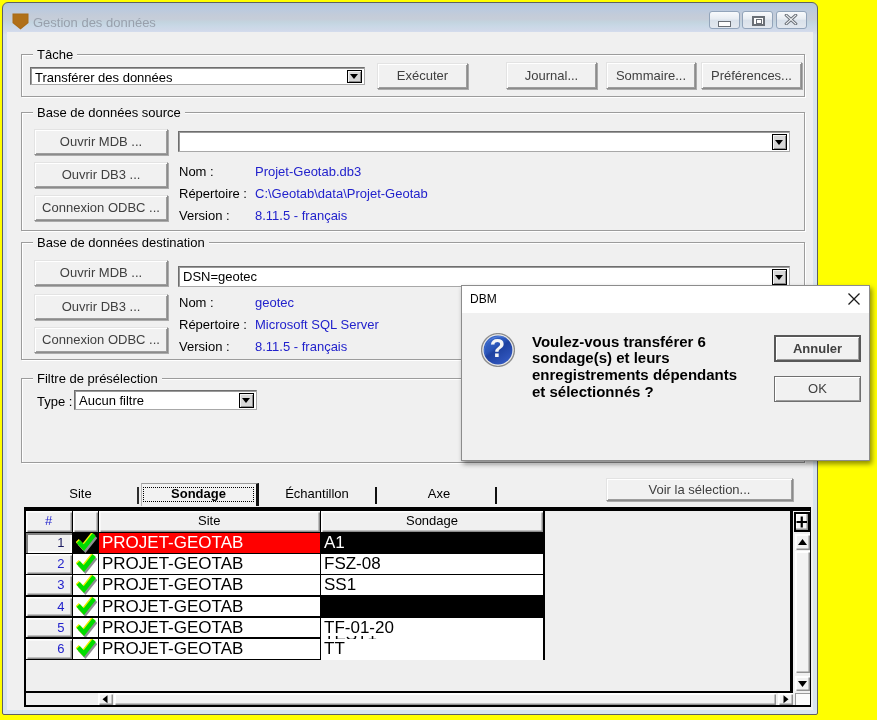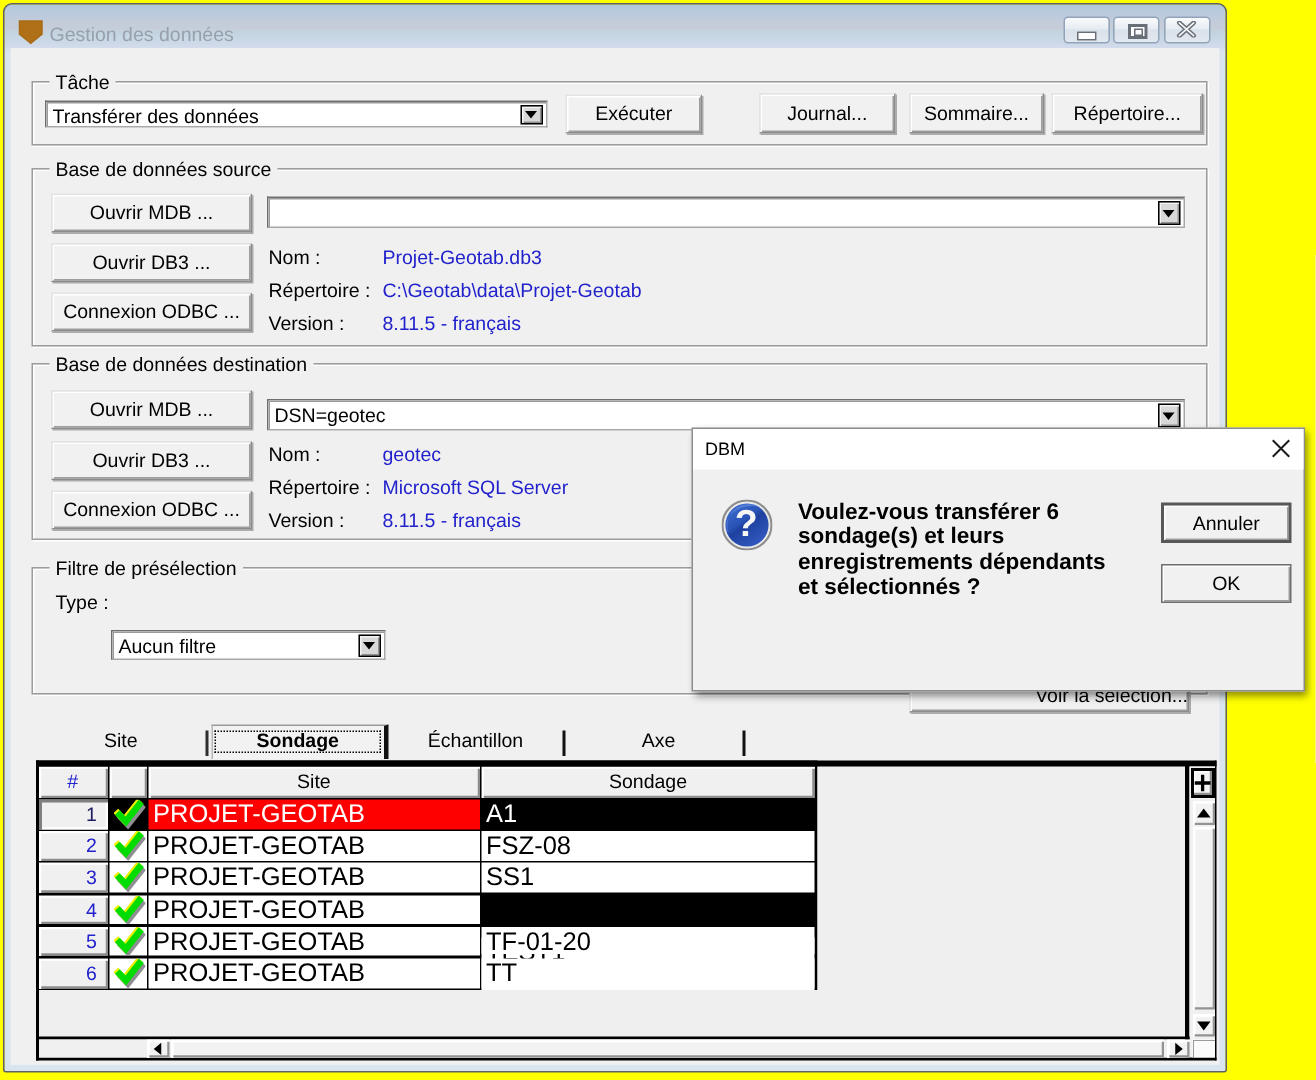--- a/index.html
+++ b/index.html
@@ -35,21 +35,21 @@
   border:1px solid #9c9c9c;
   box-shadow:1px 1px 0 #ffffff, inset 1px 1px 0 #ffffff;
 }
 .glabel { position:absolute; top:-7px; left:11px; background:#f0f0f0; padding:0 4px; font-size:13px; line-height:13px; }
 
 .btn {
   background:#f1f1f1;
   border:1px solid #8b8b8b;
   border-top-color:#e3e3e3; border-left-color:#e3e3e3;
   box-shadow:inset 1px 1px 0 #ffffff, inset -1px -1px 0 #9d9d9d, 1px 1px 0 #ababab;
-  text-align:center; font-size:13px; color:#000000;
+  text-align:center; font-size:13px; color:#404040;
 }
 
 .combo {
   background:#fff;
   border:1px solid #6e6e6e;
   border-bottom-color:#a8a8a8; border-right-color:#a8a8a8;
   box-shadow:inset 1px 1px 0 #9a9a9a;
   font-size:13px;
 }
 .combo .txt { position:absolute; left:4px; top:2px; white-space:nowrap; }
@@ -109,21 +109,21 @@
 <div class="abs group" style="left:21px; top:54px; width:784px; height:43px;">
   <span class="glabel">Tâche</span>
 </div>
 <div class="abs combo" style="left:30px; top:67px; width:335px; height:18px;">
   <span class="txt">Transférer des données</span>
   <span class="dropbtn"></span>
 </div>
 <div class="abs btn" style="left:377px; top:63px; width:91px; height:26px; line-height:24px;">Exécuter</div>
 <div class="abs btn" style="left:506px; top:62px; width:91px; height:27px; line-height:25px;">Journal...</div>
 <div class="abs btn" style="left:606px; top:62px; width:90px; height:27px; line-height:25px;">Sommaire...</div>
-<div class="abs btn" style="left:701px; top:62px; width:101px; height:27px; line-height:25px;">Répertoire...</div>
+<div class="abs btn" style="left:701px; top:62px; width:101px; height:27px; line-height:25px;">Préférences...</div>
 
 <div class="abs group" style="left:21px; top:112px; width:784px; height:119px;">
   <span class="glabel">Base de données source</span>
 </div>
 <div class="abs btn" style="left:34px; top:129px; width:134px; height:26px; line-height:24px;">Ouvrir MDB ...</div>
 <div class="abs btn" style="left:34px; top:162px; width:134px; height:26px; line-height:24px;">Ouvrir DB3 ...</div>
 <div class="abs btn" style="left:34px; top:195px; width:134px; height:26px; line-height:24px;">Connexion ODBC ...</div>
 <div class="abs combo" style="left:178px; top:131px; width:612px; height:21px;">
   <span class="dropbtn"></span>
 </div>
@@ -148,36 +148,36 @@
 <div class="abs lbl bluev" style="left:255px; top:295px;">geotec</div>
 <div class="abs lbl" style="left:179px; top:317px;">Répertoire :</div>
 <div class="abs lbl bluev" style="left:255px; top:317px;">Microsoft SQL Server</div>
 <div class="abs lbl" style="left:179px; top:339px;">Version :</div>
 <div class="abs lbl bluev" style="left:255px; top:339px;">8.11.5 - français</div>
 
 <div class="abs group" style="left:21px; top:378px; width:784px; height:85px;">
   <span class="glabel">Filtre de présélection</span>
 </div>
 <div class="abs lbl" style="left:37px; top:394px;">Type :</div>
-<div class="abs combo" style="left:74px; top:390px; width:183px; height:20px;margin-top:30px;">
+<div class="abs combo" style="left:74px; top:390px; width:183px; height:20px;">
   <span class="txt">Aucun filtre</span>
   <span class="dropbtn"></span>
 </div>
 
 <div class="abs" style="left:24px; top:484px; width:520px; height:23px; background:#f0f0f0;"></div>
 <div class="abs" style="left:24px; top:486px; width:113px; text-align:center;">Site</div>
 <div class="abs" style="left:137px; top:487px; width:2px; height:17px; background:#2e2e2e;"></div>
 <div class="abs" style="left:141px; top:483px; width:118px; height:23px; background:#f2f2f2; border-top:1px solid #9a9a9a; border-left:1px solid #b5b5b5; border-right:3px solid #111;"></div>
 <div class="abs" style="left:143px; top:487px; width:111px; height:15px; border:1px dotted #000;"></div>
 <div class="abs" style="left:141px; top:486px; width:115px; text-align:center; font-weight:bold;">Sondage</div>
 <div class="abs" style="left:259px; top:486px; width:116px; text-align:center;">Échantillon</div>
 <div class="abs" style="left:375px; top:487px; width:2px; height:17px; background:#111;"></div>
 <div class="abs" style="left:377px; top:486px; width:124px; text-align:center;">Axe</div>
 <div class="abs" style="left:495px; top:487px; width:2px; height:17px; background:#111;"></div>
-<div class="abs btn" style="left:606px; top:452px; width:187px; height:23px; line-height:21px;text-align:right;">Voir la sélection...</div>
+<div class="abs btn" style="left:606px; top:478px; width:187px; height:23px; line-height:21px;">Voir la sélection...</div>
 
 <div class="abs" style="left:24px; top:507px; width:520.5px; height:153.2px; background:#000;"></div>
 <div class="abs hcell" style="left:25.5px; top:510.5px; width:46px; height:21px; color:#2222cc;">#</div>
 <div class="abs hcell" style="left:73px; top:510.5px; width:24.5px; height:21px;"></div>
 <div class="abs hcell" style="left:99px; top:510.5px; width:220.5px; height:21px;">Site</div>
 <div class="abs hcell" style="left:321px; top:510.5px; width:222px; height:21px;">Sondage</div>
 <div class="abs ncell" style="left:25.5px; top:532.9px; width:46px; height:19.8px; box-shadow:inset 2px 2px 0 #7f7f7f, inset -1.5px -1.5px 0 #ffffff; color:#1a1a60;">1</div>
 <div class="abs cell" style="left:73px; top:532.9px; width:24.5px; height:19.8px; background:#000; overflow:hidden;"><svg width="21" height="20" viewBox="0 0 21 20">
       <path d="M3.6,10.6 L9.3,16.6 L19.6,3.6" fill="none" stroke="#8f8f93" stroke-width="4.4"></path>
       <path d="M1.2,7.6 L6.9,13.6 L17.2,0.6" fill="none" stroke="#f0f000" stroke-width="4.4"></path>
@@ -271,14 +271,14 @@
         <stop offset="1" stop-color="#3258c0"></stop>
   </linearGradient>
  </defs>
  <circle cx="17" cy="17" r="16.2" fill="none" stroke="#8d8d8d" stroke-width="1.7"></circle>
  <circle cx="17" cy="17" r="14.9" fill="none" stroke="#e9e9e9" stroke-width="1.5"></circle>
  <circle cx="17" cy="17" r="14.4" fill="url(#qg)"></circle>
  <path d="M5,23 A14.4,14.4 0 0 1 25.5,5 A17,13 0 0 0 5,23" fill="#5b84dc" opacity="0.85"></path>
  <text x="16.5" y="24" font-family="Liberation Sans, sans-serif" font-size="25" font-weight="bold" fill="#f6f6f6" text-anchor="middle">?</text>
 </svg>
 <div class="abs" style="left:532px; top:333.5px; width:212px; font-size:15px; font-weight:bold; line-height:16.8px;">Voulez-vous transférer 6 sondage(s) et leurs enregistrements dépendants et sélectionnés&nbsp;?</div>
-<div class="abs btn" style="left:774px; top:335px; width:87px; height:27px; line-height:24px; font-weight:normal; border:2px solid #585858; box-shadow:inset 1px 1px 0 #ffffff, inset -1px -1px 0 #9d9d9d;">Annuler</div>
+<div class="abs btn" style="left:774px; top:335px; width:87px; height:27px; line-height:24px; font-weight:bold; border:2px solid #585858; box-shadow:inset 1px 1px 0 #ffffff, inset -1px -1px 0 #9d9d9d;">Annuler</div>
 <div class="abs btn" style="left:774px; top:375.5px; width:87px; height:26px; line-height:23px; font-weight:normal; border:1.5px solid #6f6f6f; box-shadow:inset 1px 1px 0 #ffffff, inset -1px -1px 0 #9d9d9d;">OK</div>
 
 </body></html>

